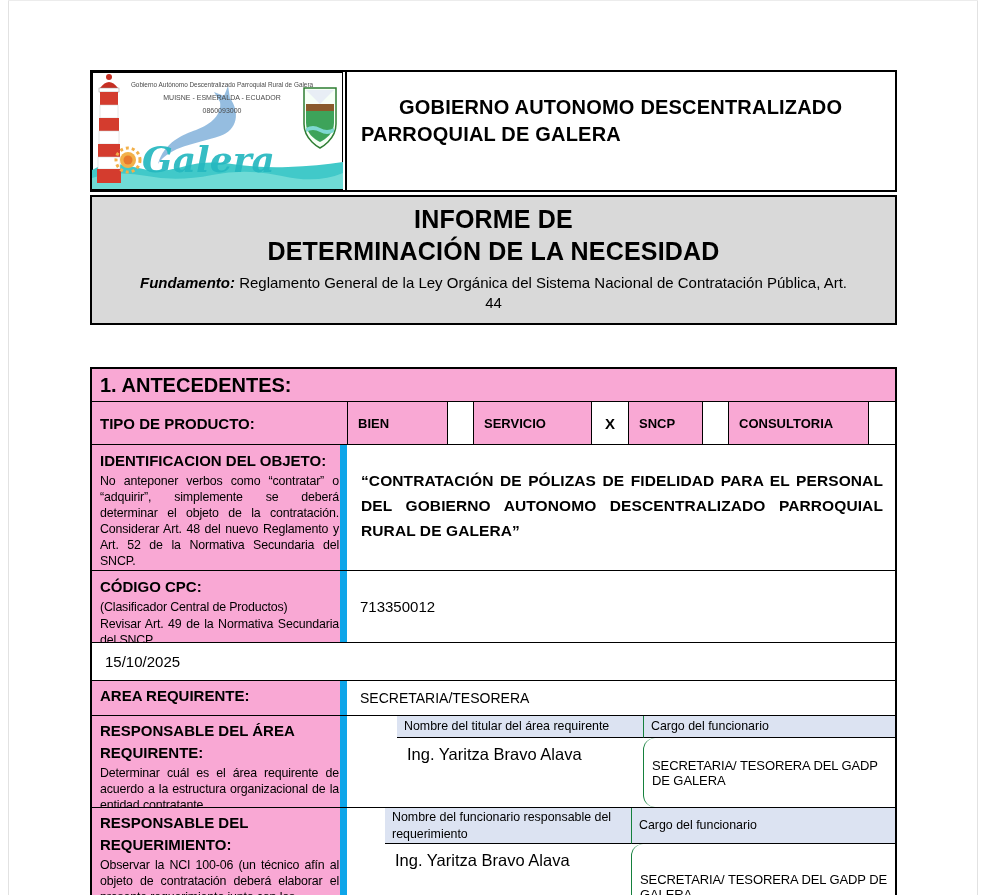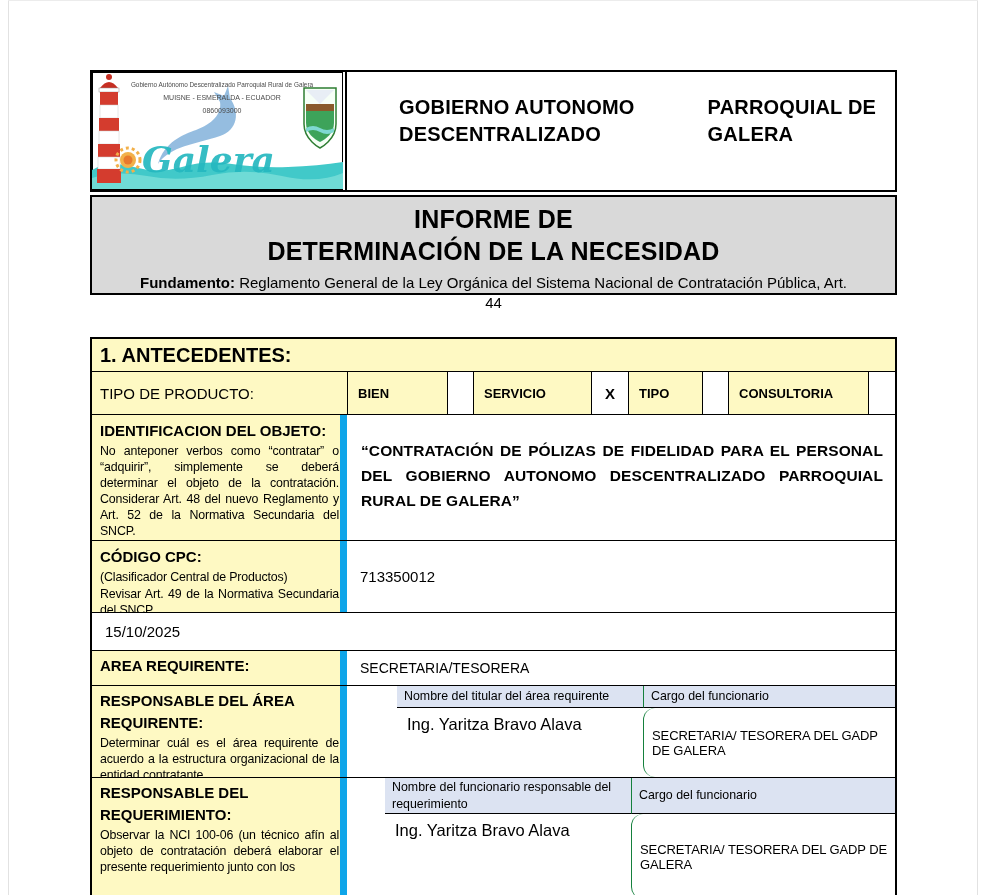--- a/index.html
+++ b/index.html
@@ -10,44 +10,44 @@
   }
   .edge{ position:absolute; top:0; bottom:0; width:1px; background:#e2e2e2; }
   .edge-l{ left:8px; } .edge-r{ left:977px; }
   .edge-t{ position:absolute; top:0; left:8px; width:970px; height:1px; background:#ececec; }
 
   .content{ position:absolute; left:90px; top:70px; width:807px; }
 
   
   .hdr{ display:grid; grid-template-columns:255px 1fr; border:2px solid #000; height:122px; background:#fff; }
   .logo-cell{ border-right:2px solid #000; overflow:hidden; }
-  .org-cell{ display:flex; flex-direction:row; justify-content:center; padding:22px 10px 4px 8px; }
+  .org-cell{ display:flex; flex-direction:column; justify-content:flex-start; padding:22px 10px 4px 8px; }
   .org-l1{ font-weight:bold; font-size:20px; letter-spacing:.2px; padding-left:44px; line-height:1.35; }
   .org-l2{ font-weight:bold; font-size:20px; letter-spacing:.2px; padding-left:6px; line-height:1.35; }
 
   
-  .title-block{ margin-top:3px; border:2px solid #000; background:#d9d9d9; height:100px; padding-top:7px; }
+  .title-block{ margin-top:3px; border:2px solid #000; background:#d9d9d9; height:130px; padding-top:7px; }
   .doc-title{ text-align:center; font-weight:bold; font-size:25px; line-height:1.26; letter-spacing:.2px; }
   .fundamento{ text-align:center; font-size:15px; margin-top:6px; line-height:1.35; padding:0 30px; }
-  .fundamento .b{ font-weight:bold; }
+  .fundamento .b{ font-weight:bold;font-style:italic; }
 
   
   .tbl{ margin-top:42px; border:2px solid #000; background:#fff; }
   .row{ border-top:1px solid #000; }
   .row:first-child{ border-top:none; }
-  .blue{ background:#fef9c3; }
+  .blue{ background:#f9a8d4; }
 
   .sec-hdr{ height:32px; display:flex; align-items:center; padding-left:8px;
             font-weight:bold; font-size:20px; }
 
   .tipo{ display:grid; height:43px;
          grid-template-columns:255px 100px 26px 118px 37px 74px 26px 140px 1fr; }
   .tipo > div{ border-left:1px solid #000; display:flex; align-items:center; overflow:hidden; }
   .tipo > div:first-child{ border-left:none; }
-  .tipo-label{ font-weight:normal; font-size:15px; padding-left:8px; }
+  .tipo-label{ font-weight:bold; font-size:15px; padding-left:8px; }
   .opt-name{ font-weight:bold; font-size:13px; padding-left:10px; }
   .opt-mark{ font-weight:bold; font-size:15px; justify-content:center; }
 
   .two{ display:grid; grid-template-columns:255px 1fr; }
   .lcell{ border-right:7px solid #0ea5e9; padding:5px 1px 4px 8px; overflow:hidden; }
   .lbl{ font-weight:bold; font-size:15px; line-height:1.45; }
   .note{ font-size:12.4px; line-height:1.3; text-align:justify; letter-spacing:-0.15px; margin-top:1px; }
   .rcell{ overflow:hidden; }
 
   .r-ident{ height:126px; }
@@ -153,21 +153,21 @@
       <div class="row sec-hdr blue">
         <span>1. ANTECEDENTES:</span>
       </div>
 
       <div class="row tipo">
         <div class="tipo-label blue">TIPO DE PRODUCTO:</div>
         <div class="opt-name blue">BIEN</div>
         <div class="opt-mark"></div>
         <div class="opt-name blue">SERVICIO</div>
         <div class="opt-mark">X</div>
-        <div class="opt-name blue">TIPO</div>
+        <div class="opt-name blue">SNCP</div>
         <div class="opt-mark"></div>
         <div class="opt-name blue">CONSULTORIA</div>
         <div class="opt-mark"></div>
       </div>
 
       <div class="row two r-ident">
         <div class="lcell blue">
           <div class="lbl">IDENTIFICACION DEL OBJETO:</div>
           <div class="note">No anteponer verbos como “contratar” o “adquirir”, simplemente se deberá determinar el objeto de la contratación. Considerar Art. 48 del nuevo Reglamento y Art. 52 de la Normativa Secundaria del SNCP.</div>
         </div>

